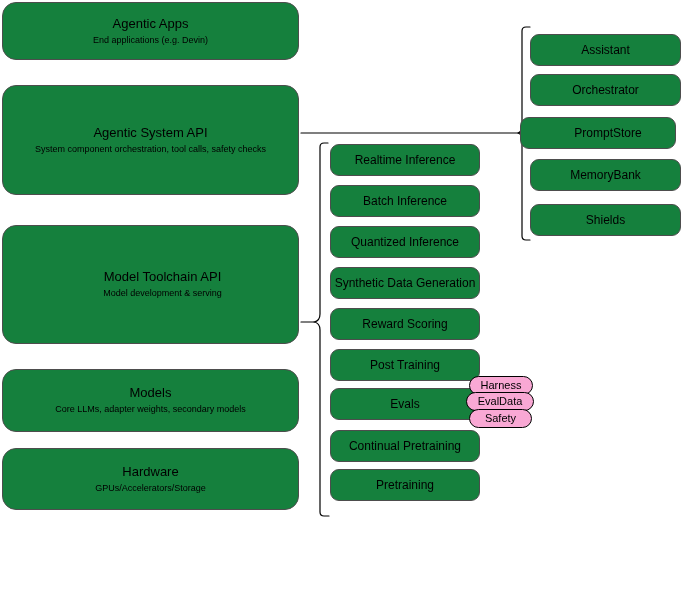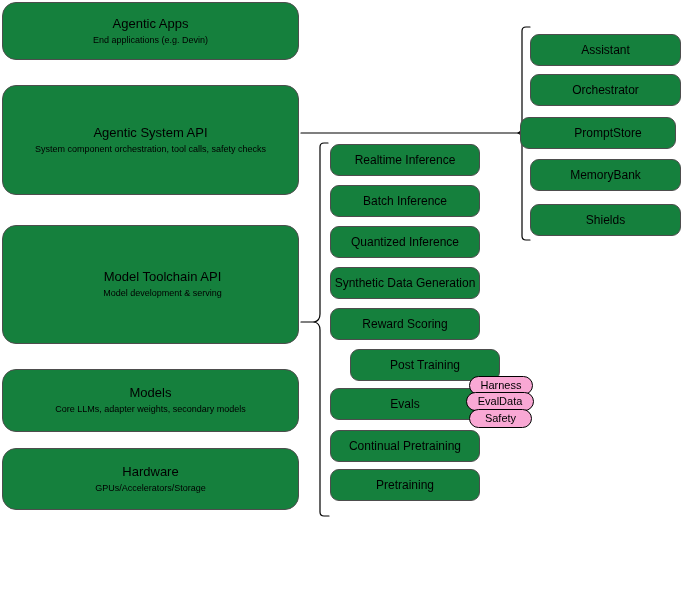--- a/index.html
+++ b/index.html
@@ -140,21 +140,21 @@
   </div>
   <div class="box cap-box" style="left:330px; top:226px; width:150px; height:32px;">
     <div class="title">Quantized Inference</div>
   </div>
   <div class="box cap-box" style="left:330px; top:267px; width:150px; height:32px;">
     <div class="title">Synthetic Data Generation</div>
   </div>
   <div class="box cap-box" style="left:330px; top:308px; width:150px; height:32px;">
     <div class="title">Reward Scoring</div>
   </div>
-  <div class="box cap-box" style="left:330px; top:349px; width:150px; height:32px;margin-left:20px;">
+  <div class="box cap-box" style="left:330px; top:349px; width:150px; height:32px;">
     <div class="title">Post Training</div>
   </div>
   <div class="box cap-box" style="left:330px; top:430px; width:150px; height:32px;">
     <div class="title">Continual Pretraining</div>
   </div>
   <div class="box cap-box" style="left:330px; top:388px; width:150px; height:32px;">
     <div class="title">Evals</div>
   </div>
   <div class="box cap-box" style="left:330px; top:469px; width:150px; height:32px;">
     <div class="title">Pretraining</div>

